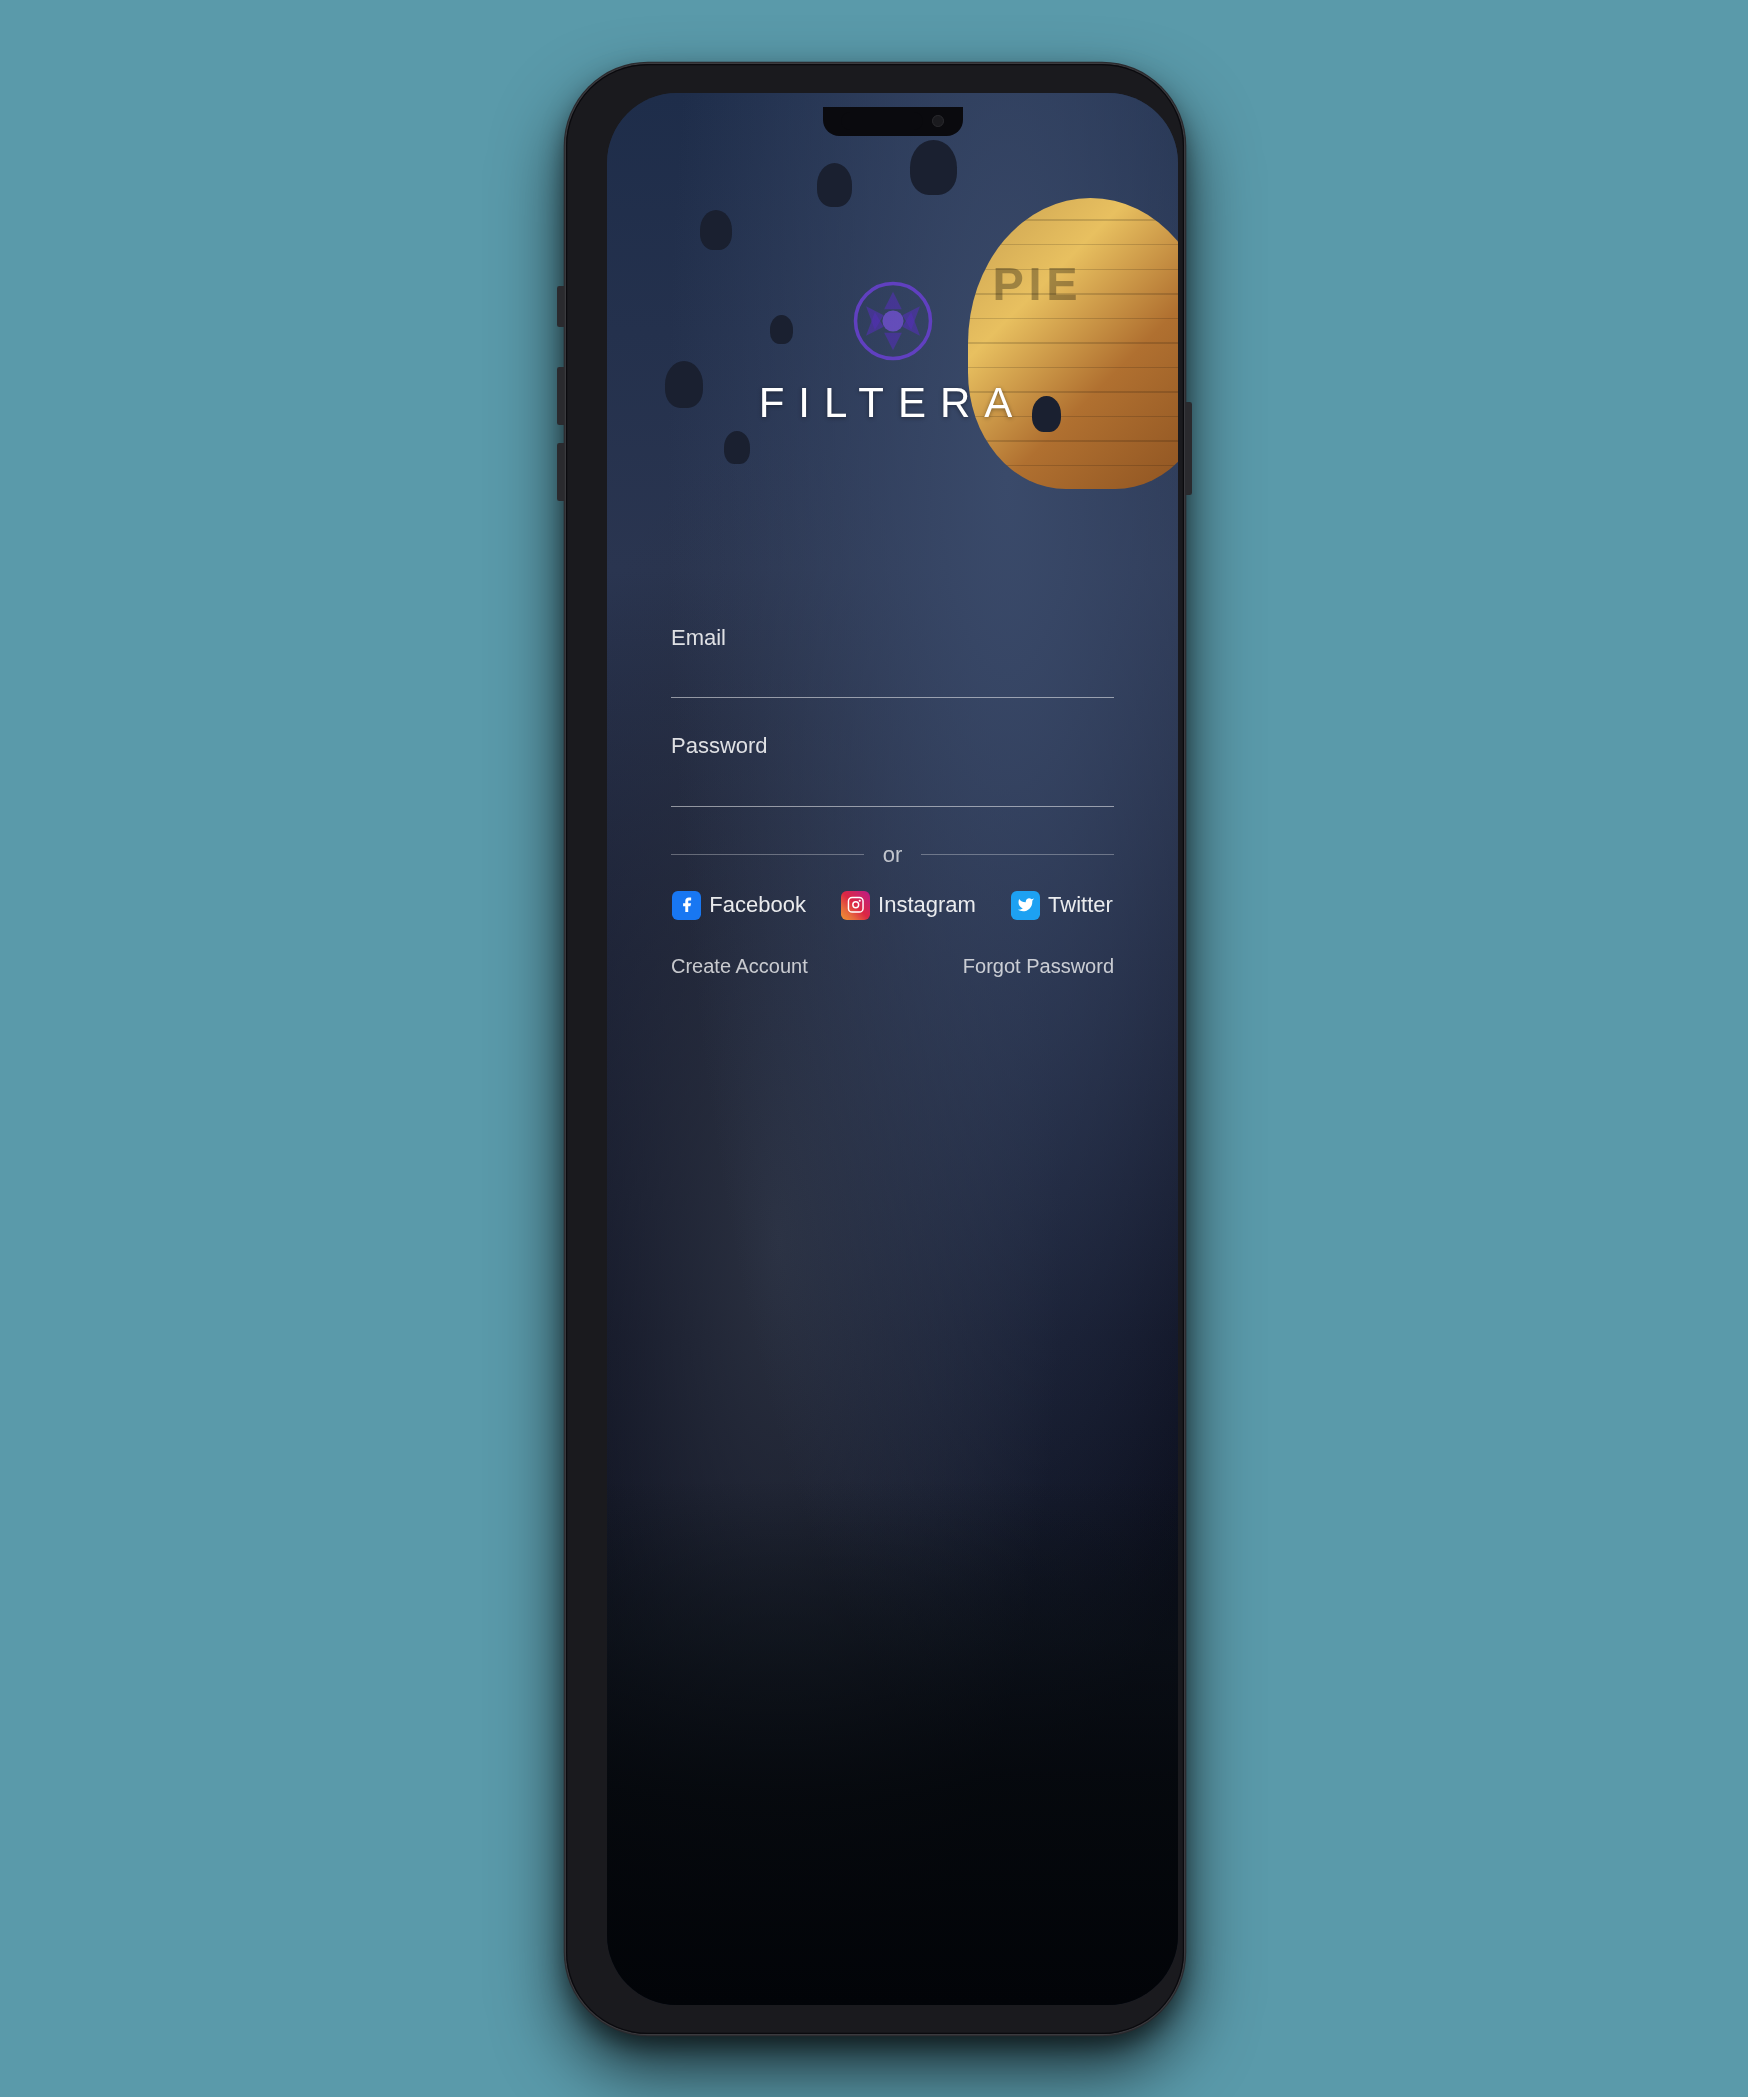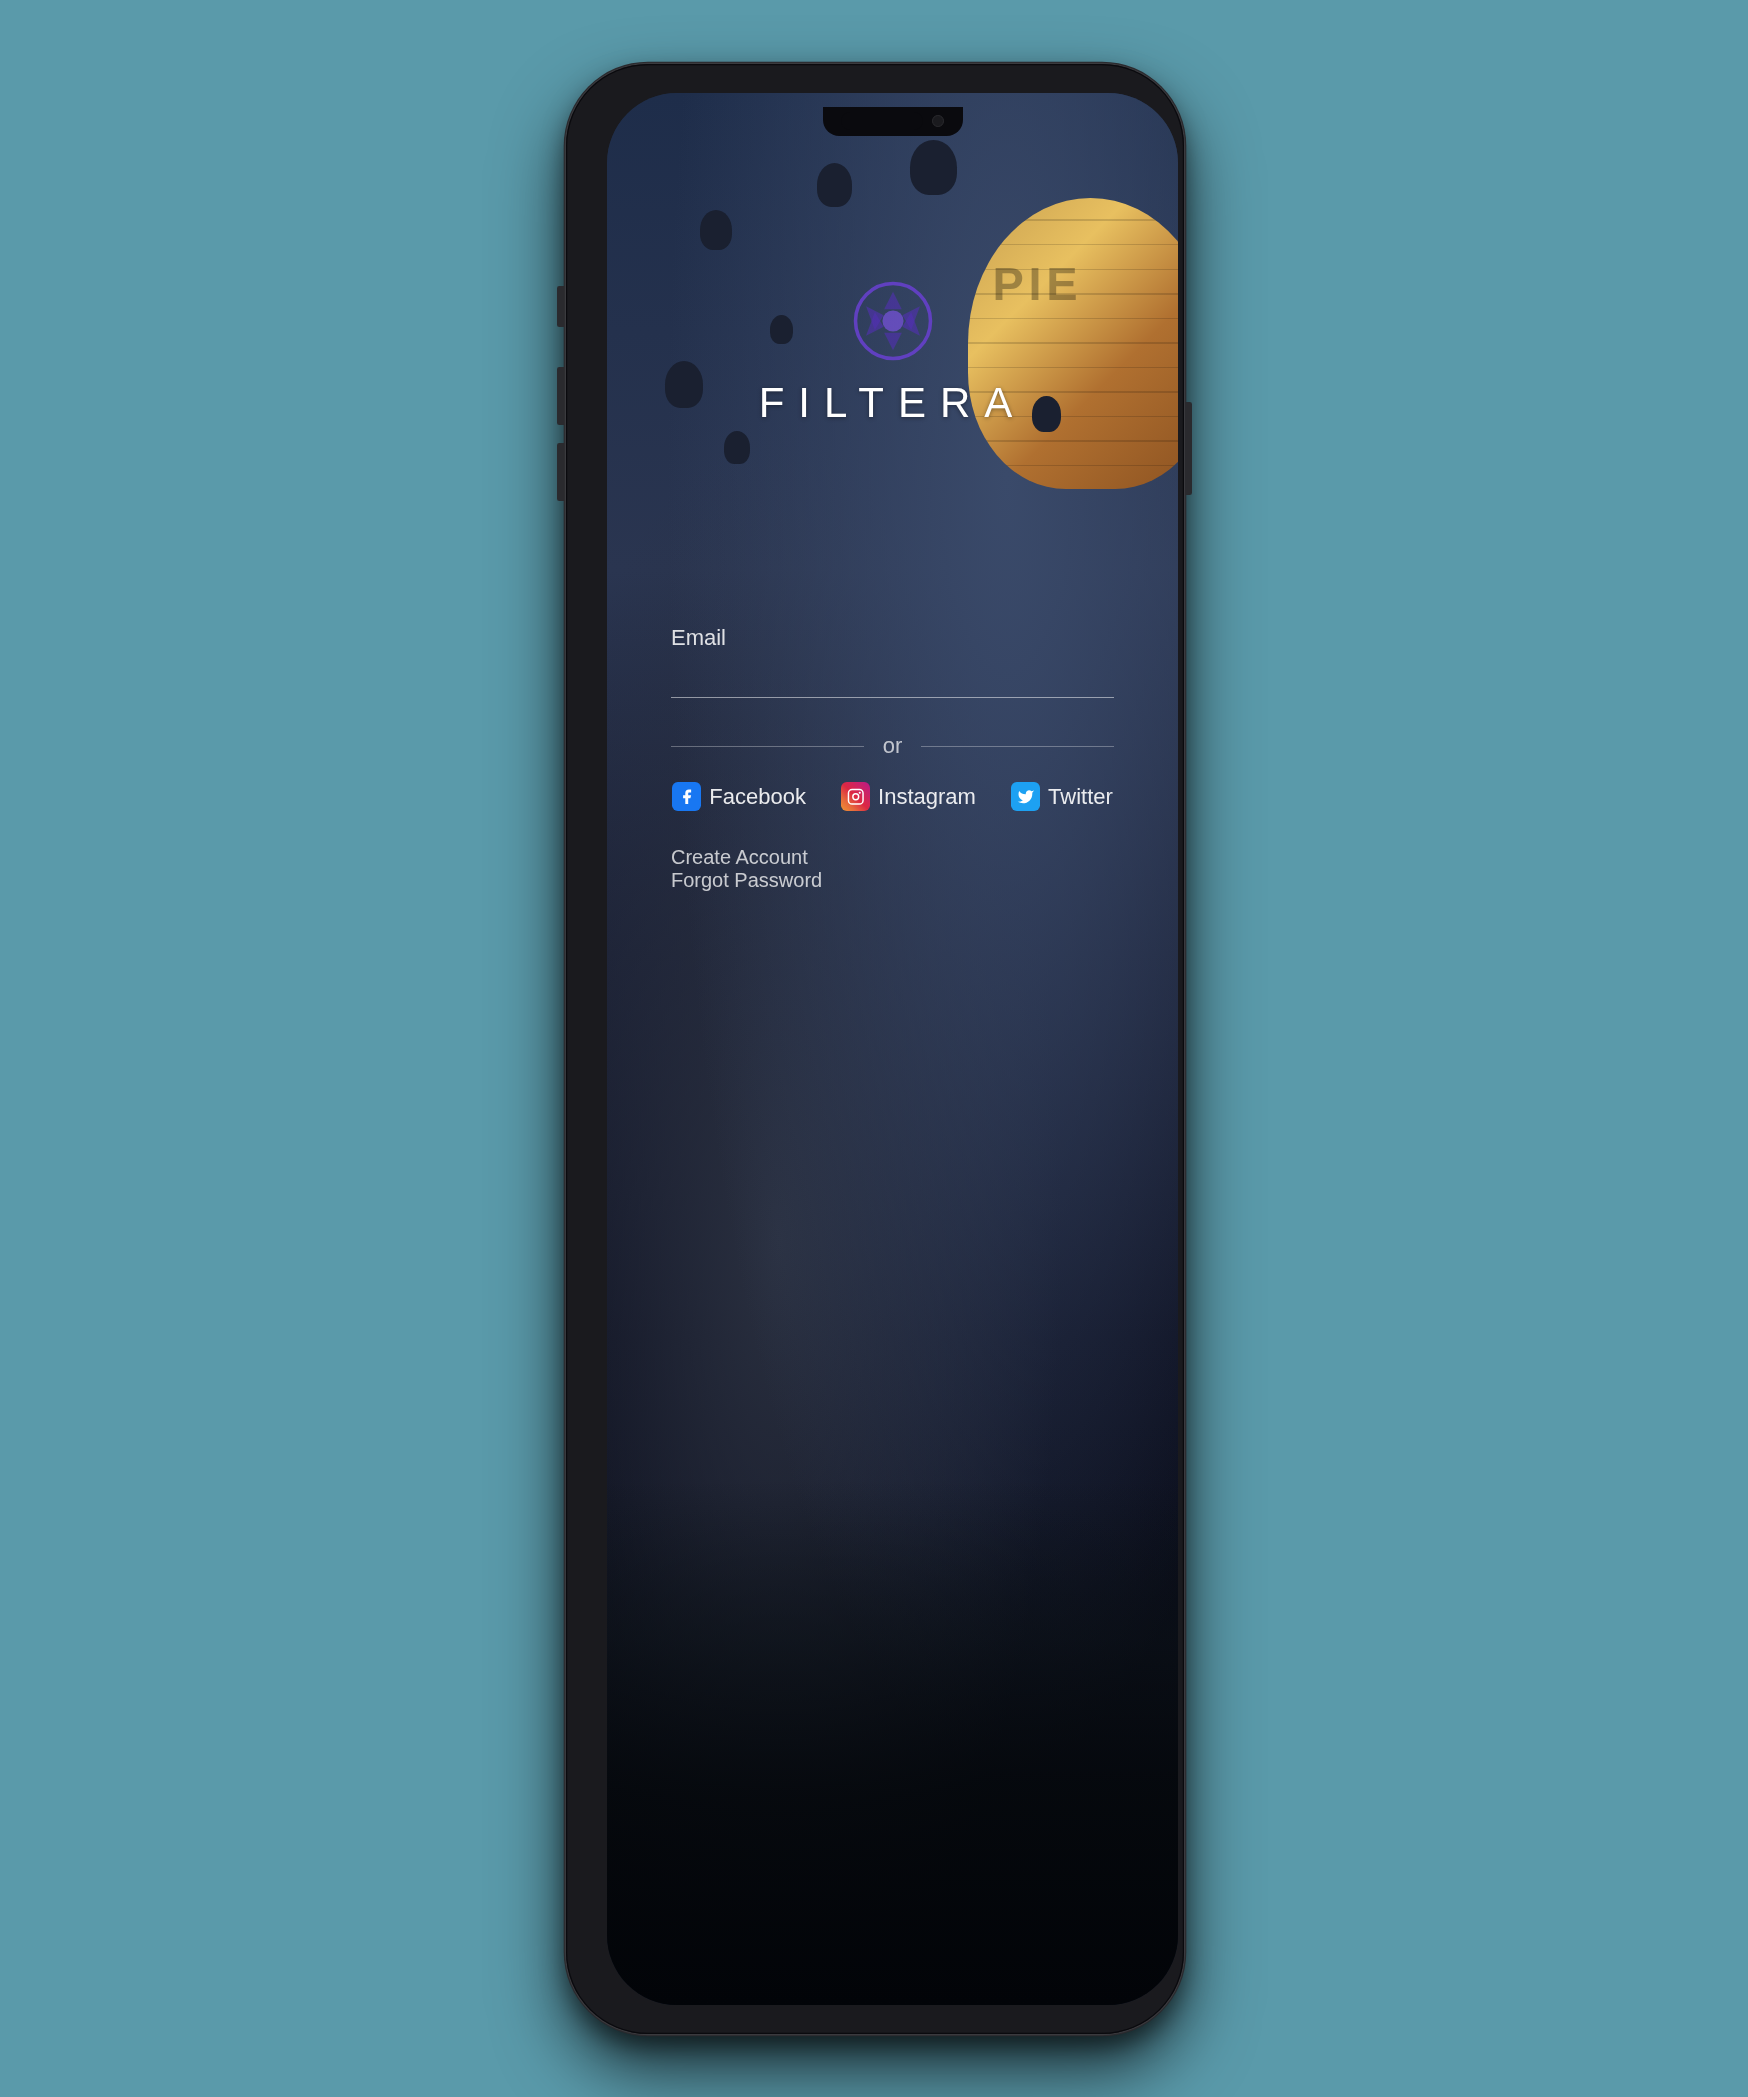--- a/index.html
+++ b/index.html
@@ -339,21 +339,20 @@
       justify-content: center;
       letter-spacing: 0.6px;
     }
 
     
     .bottom-links {
       display: flex;
       justify-content: space-between;
       width: 443px;
       margin-top: 29px;
-      flex-direction: column;
     }
 
     .bottom-link {
       font-size: 20px;
       color: rgba(255,255,255,0.75);
       font-weight: 300;
       cursor: pointer;
     }
   </style>
 </head>
@@ -418,20 +417,24 @@
         <span class="app-name">FILTERA</span>
       </div>
 
       <div class="form-section">
 
         <div class="field-group">
           <label class="field-label">Email</label>
           <input class="field-input" type="email" placeholder="" style="">
         </div>
 
+        <div class="field-group">
+          <label class="field-label">Password</label>
+          <input class="field-input" type="password" placeholder="" style="">
+        </div>
 
         <div class="or-divider">
           <div class="divider-line"></div>
           <span class="or-text">or</span>
           <div class="divider-line"></div>
         </div>
 
         <div class="social-row">
 
           <div class="social-btn">

